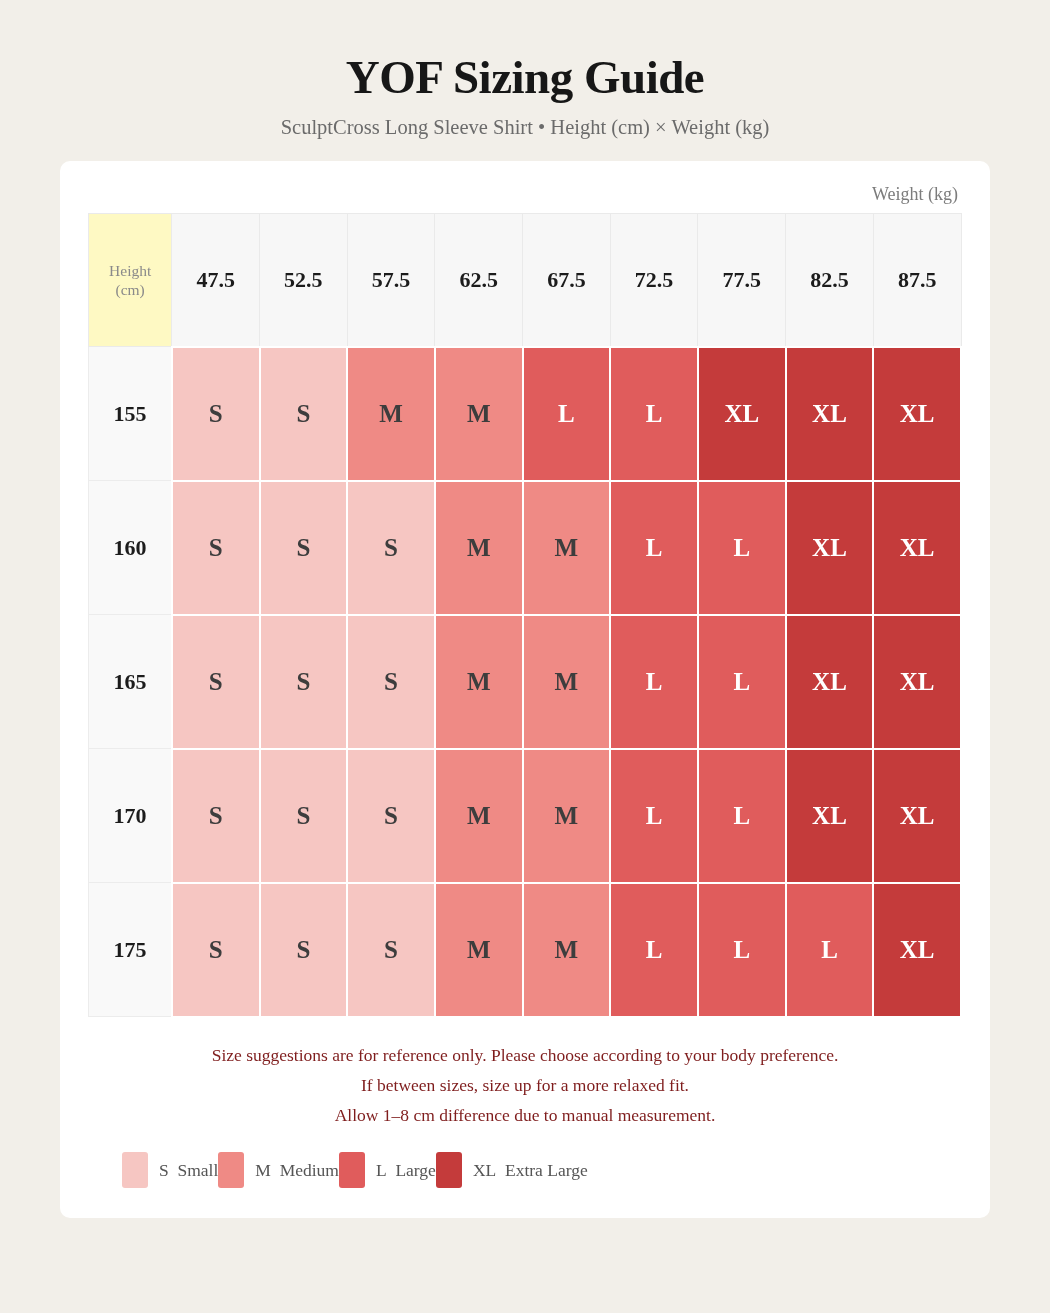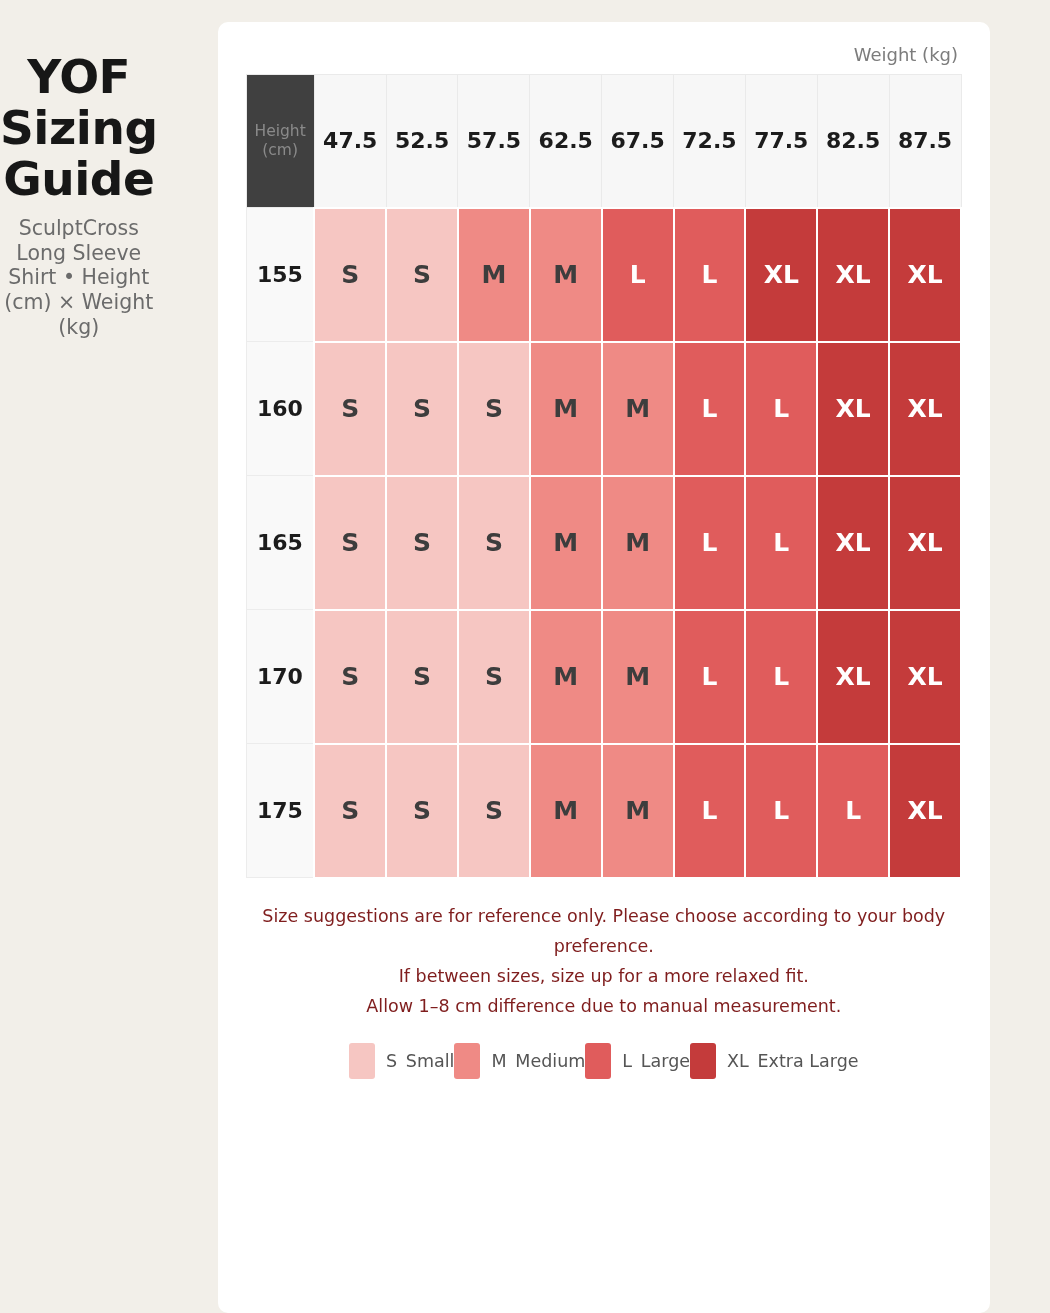--- a/index.html
+++ b/index.html
@@ -15,21 +15,22 @@
     font-family: "DejaVu Sans", "Liberation Sans", sans-serif;
     color: #262626;
     overflow: hidden;
   }
 
   .page {
     width: 1050px;
     height: 1313px;
     padding: 0;
     display: flex;
-    flex-direction: row;
+    flex-direction: column;
+    font-family: Liberation Serif, serif;
   }
 
   
   .header {
     text-align: center;
     padding-top: 52px;
   }
   .title {
     font-size: 47px;
     font-weight: 700;
@@ -66,21 +67,21 @@
 
   
   table.size-table {
     border-collapse: collapse;
     width: 100%;
     table-layout: fixed;
   }
   table.size-table col.corner-col { width: 9.55%; }
 
   th.corner {
-    background: #404040;
+    background: #fef9c3;
     border: 1px solid #eaeaea;
     font-size: 15.5px;
     font-weight: 400;
     color: #8a8a8a;
     line-height: 1.25;
     height: 133px;
     vertical-align: middle;
   }
   th.col-head {
     background: #f7f7f7;
@@ -122,21 +123,21 @@
   }
   .note-line {
     font-size: 17.5px;
     color: #7f1d1d;
     line-height: 1.72;
   }
 
   
   .legend {
     display: flex;
-    justify-content: center;
+    justify-content: flex-start;
     align-items: center;
     padding: 22px 34px 4px 34px;
   }
   .legend-item {
     display: flex;
     align-items: center;
     gap: 11px;
   }
   .swatch {
     width: 26px;

